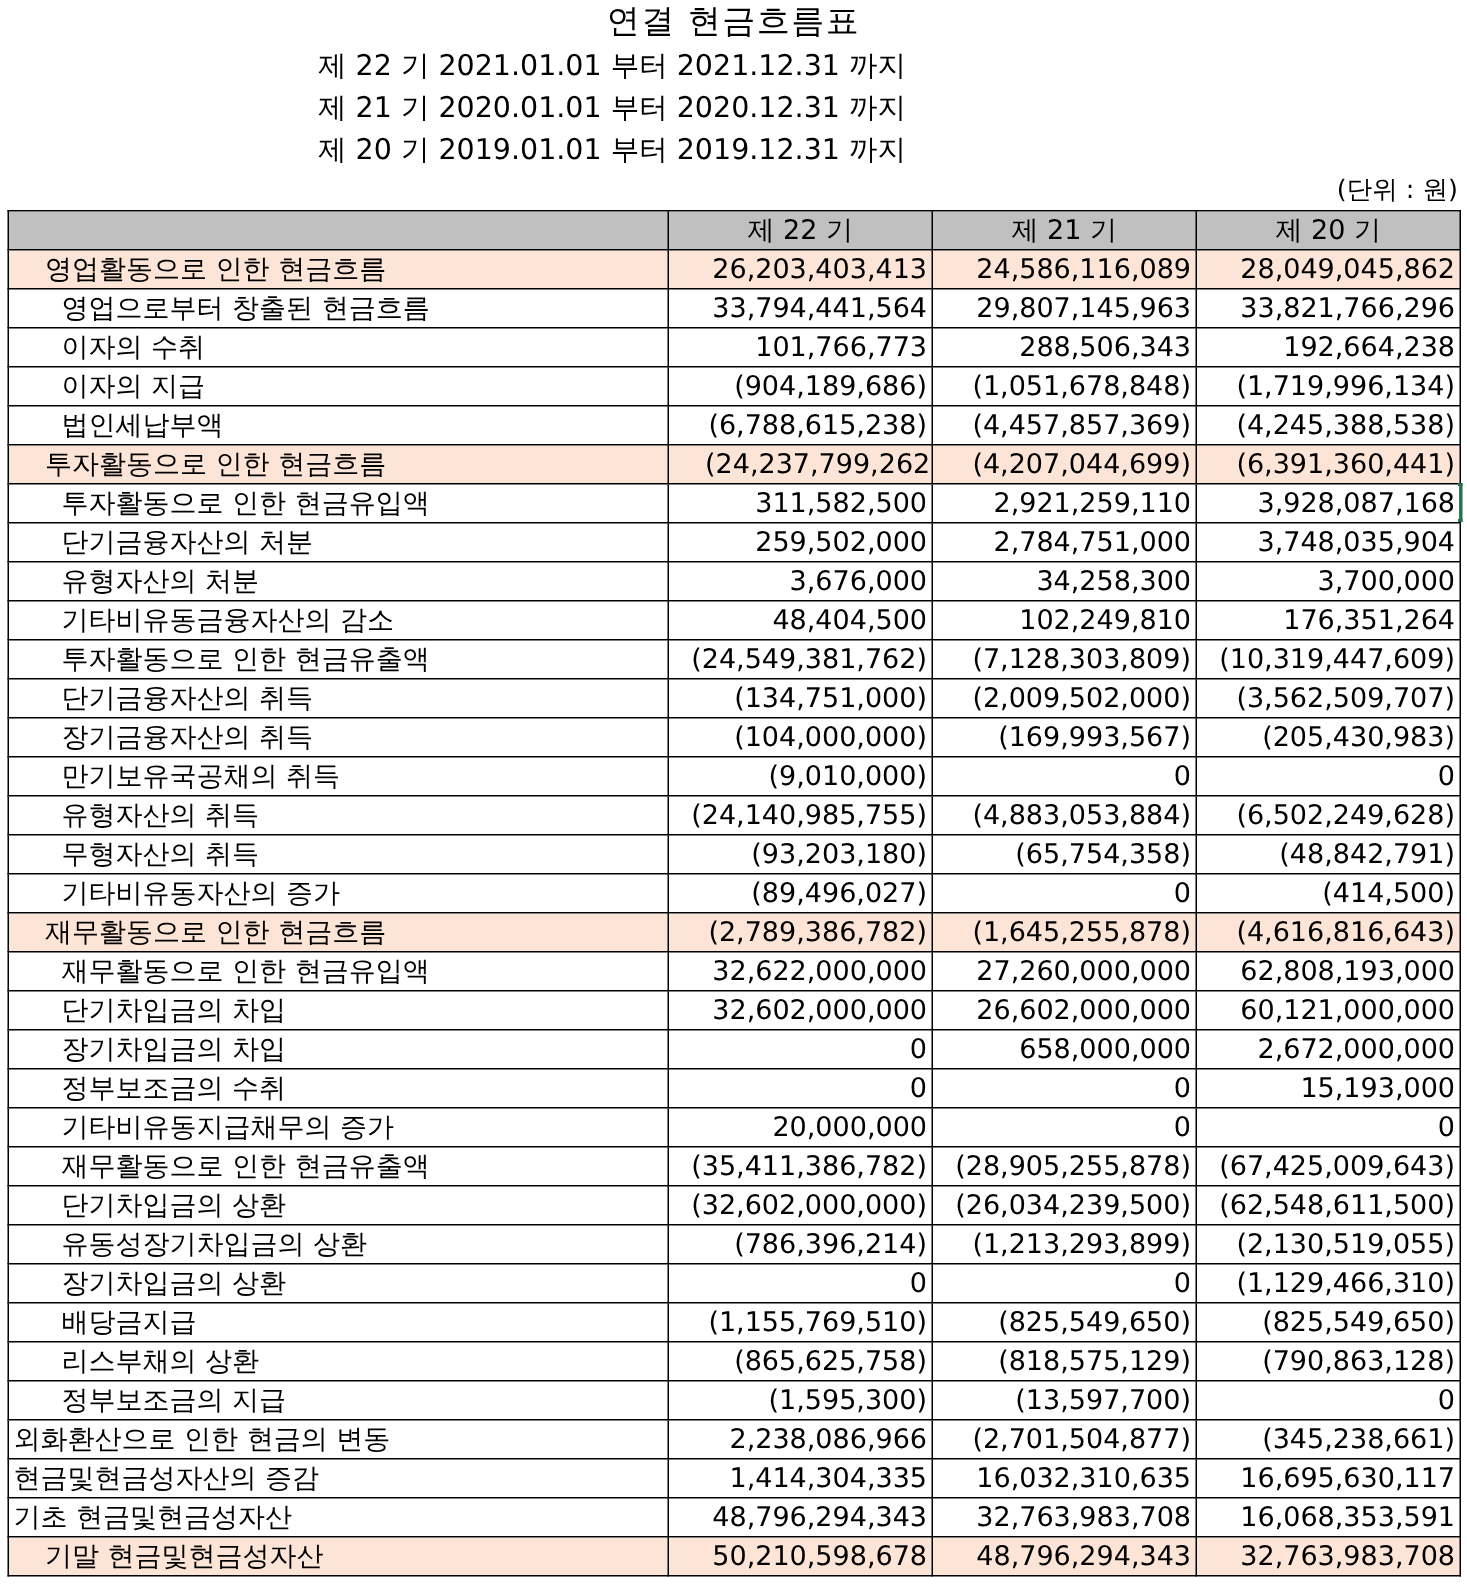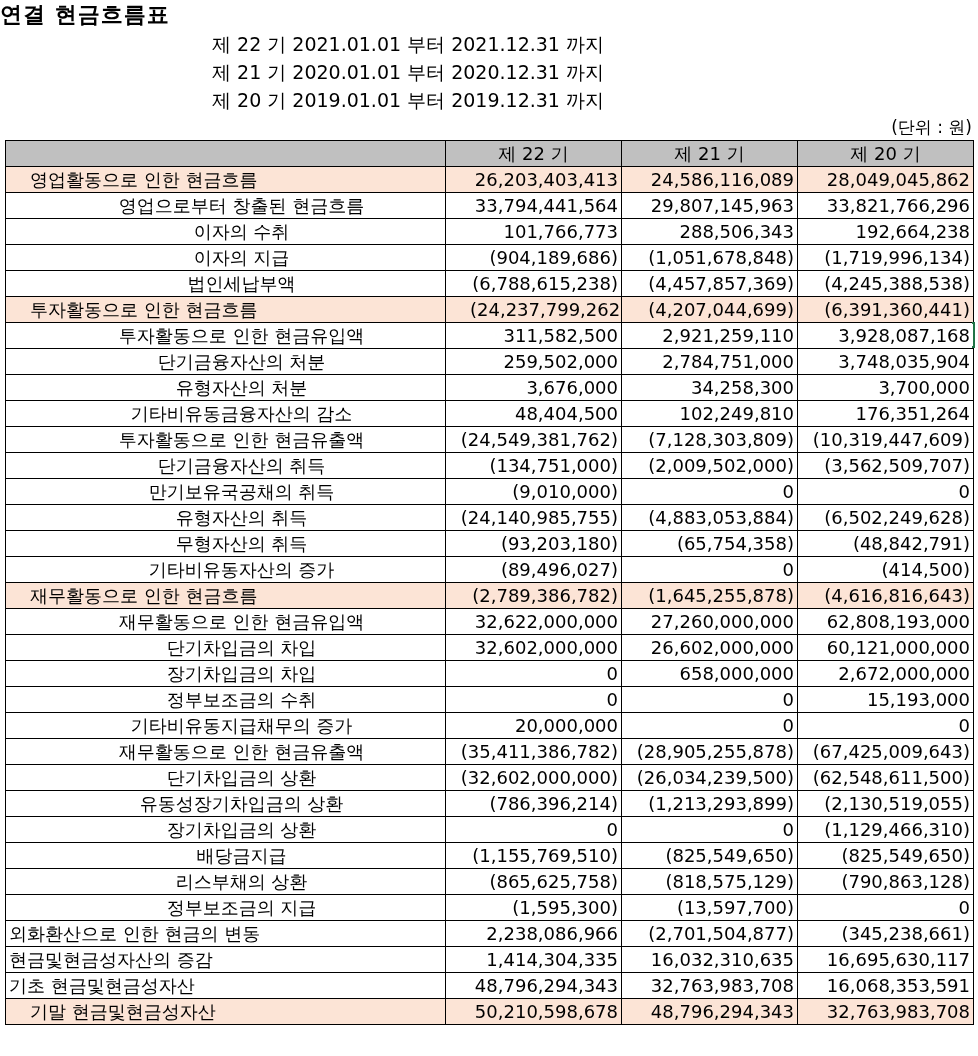--- a/index.html
+++ b/index.html
@@ -3,21 +3,21 @@
 <meta charset="utf-8">
 <style>
   html, body { margin: 0; padding: 0; background: #ffffff; }
   body {
     width: 978px; height: 1056px; overflow: hidden; position: relative;
     font-family: "DejaVu Sans", "Liberation Sans", sans-serif;
     color: #000;
   }
   .title {
     position: absolute; left: 0; width: 978px; top: 0px; height: 30px;
-    font-size: 22px; font-weight: bold; line-height: 30px;
+    text-align: center; font-size: 22px; font-weight: normal; line-height: 30px;
     letter-spacing: 1px;
   }
   .period {
     position: absolute; left: 0; width: 816px; height: 28px;
     text-align: center; font-size: 19px; line-height: 28px;
   }
   .unit {
     position: absolute; right: 6px; top: 114px; height: 26px;
     font-size: 17px; line-height: 26px;
   }
@@ -29,21 +29,21 @@
   table.cf td, table.cf th {
     border: 1px solid #000;
     height: 25px; padding: 0 3px 0 3px;
     font-size: 18px; line-height: 25px; white-space: nowrap; overflow: hidden;
     font-weight: normal;
   }
   table.cf th { background: #c0c0c0; text-align: center; }
   table.cf td.num { text-align: right; }
   table.cf td.label { text-align: left; }
   table.cf tr.section td { background: #fce4d6; padding-left: 24px; }
-  table.cf td.indent { padding-left: 35px; text-align: center; }
+  table.cf td.indent { padding-left: 35px; }
   col.c0 { width: 440px; }
   col.c1 { width: 176px; }
   col.c2 { width: 176px; }
   col.c3 { width: 176px; }
   .sel-marker {
     position: absolute; left: 972px; top: 322px; width: 3px; height: 26px;
     border: 2px solid #217346; border-left: none; box-sizing: border-box;
   }
 </style>
 </head>
@@ -137,20 +137,26 @@
         <td class="num">(7,128,303,809)</td>
         <td class="num">(10,319,447,609)</td>
       </tr>
       <tr>
         <td class="label indent">단기금융자산의 취득</td>
         <td class="num">(134,751,000)</td>
         <td class="num">(2,009,502,000)</td>
         <td class="num">(3,562,509,707)</td>
       </tr>
       <tr>
+        <td class="label indent">장기금융자산의 취득</td>
+        <td class="num">(104,000,000)</td>
+        <td class="num">(169,993,567)</td>
+        <td class="num">(205,430,983)</td>
+      </tr>
+      <tr>
         <td class="label indent">만기보유국공채의 취득</td>
         <td class="num">(9,010,000)</td>
         <td class="num">0</td>
         <td class="num">0</td>
       </tr>
       <tr>
         <td class="label indent">유형자산의 취득</td>
         <td class="num">(24,140,985,755)</td>
         <td class="num">(4,883,053,884)</td>
         <td class="num">(6,502,249,628)</td>

